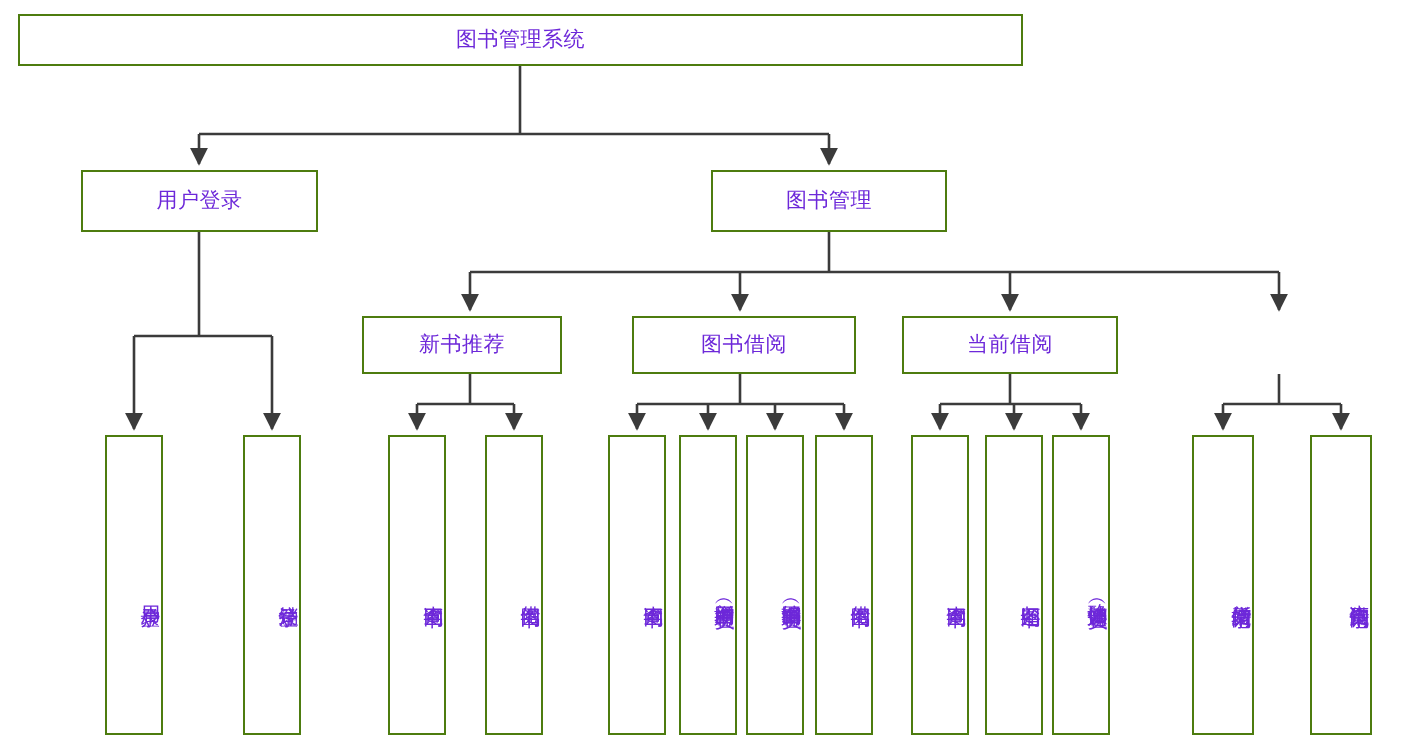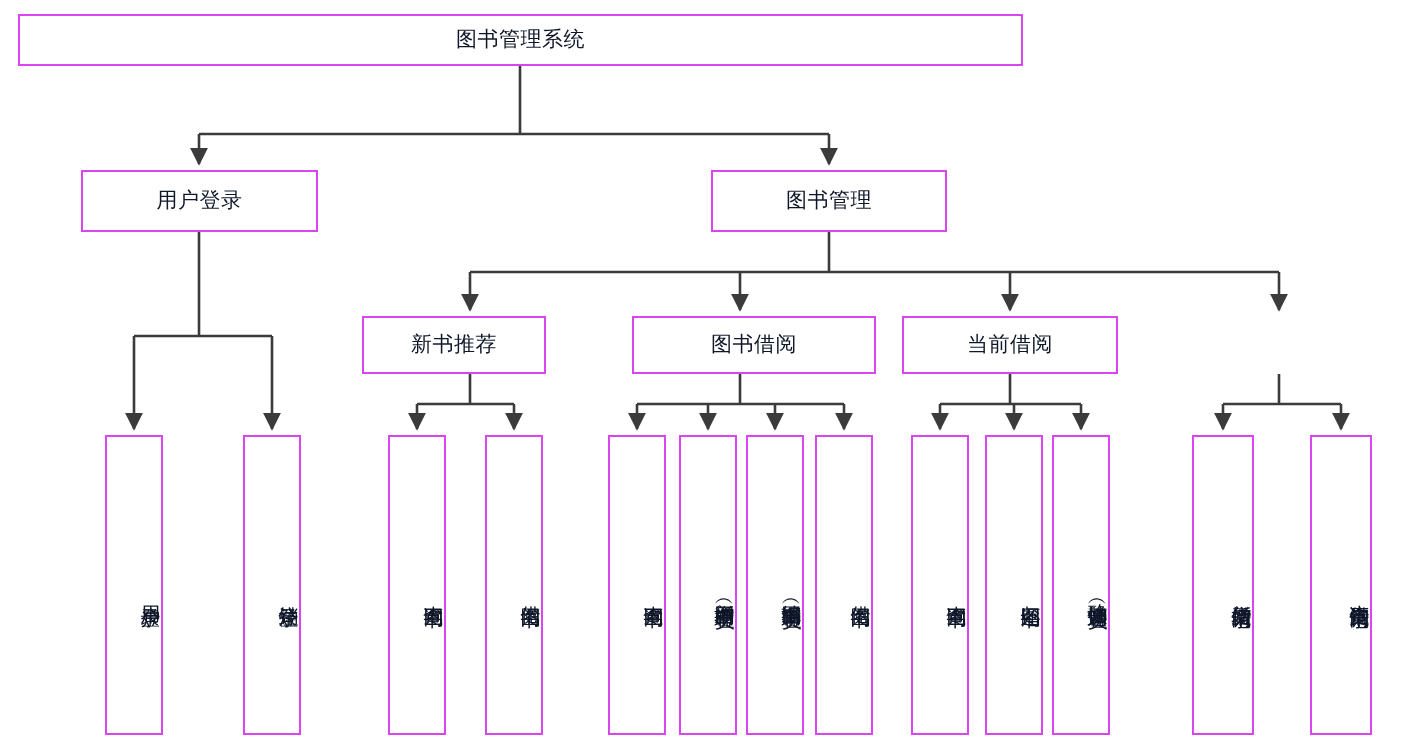--- a/index.html
+++ b/index.html
@@ -23,25 +23,25 @@
     left: 0;
     top: 0;
     width: 1405px;
     height: 747px;
     pointer-events: none;
   }
   .node {
     position: absolute;
     box-sizing: border-box;
     background: #ffffff;
-    border: 2px solid #d946ef;
+    border: 2px solid #4d7c0f;
     display: flex;
     align-items: center;
     justify-content: center;
-    color: #0f172a;
+    color: #6d28d9;
   }
   .node-h {
     font-size: 21px;
     letter-spacing: 0.5px;
     line-height: 1.2;
     white-space: nowrap;
   }
   .node-root {
     font-size: 21px;
   }
@@ -127,25 +127,25 @@
   </div>
 
   <div class="node node-h" style="left:81px; top:170px; width:237px; height:62px;">
     <span>用户登录</span>
   </div>
 
   <div class="node node-h" style="left:711px; top:170px; width:236px; height:62px;">
     <span>图书管理</span>
   </div>
 
-  <div class="node node-h" style="left:362px; top:316px; width:184px; height:58px;">
+  <div class="node node-h" style="left:362px; top:316px; width:200px; height:58px;">
     <span>新书推荐</span>
   </div>
 
-  <div class="node node-h" style="left:632px; top:316px; width:244px; height:58px;align-items:center;">
+  <div class="node node-h" style="left:632px; top:316px; width:224px; height:58px;align-items:center;">
     <span>图书借阅</span>
   </div>
 
   <div class="node node-h" style="left:902px; top:316px; width:216px; height:58px;">
     <span>当前借阅</span>
   </div>
 
 
   <div class="node node-v" style="left:105px; top:435px; width:58px; height:300px;">
     <span>用户登录</span>

